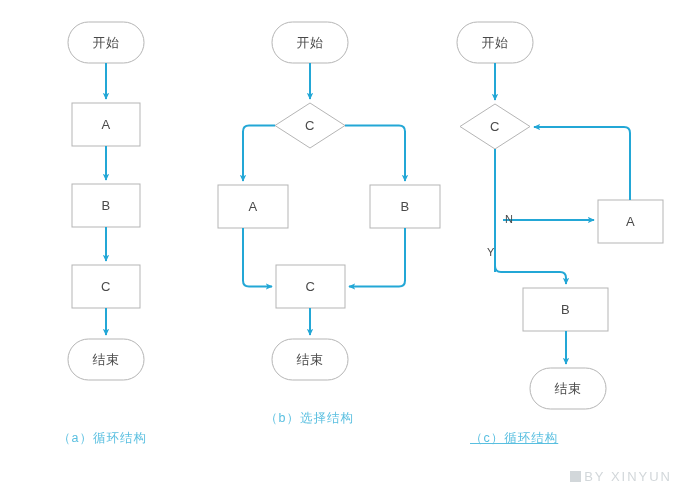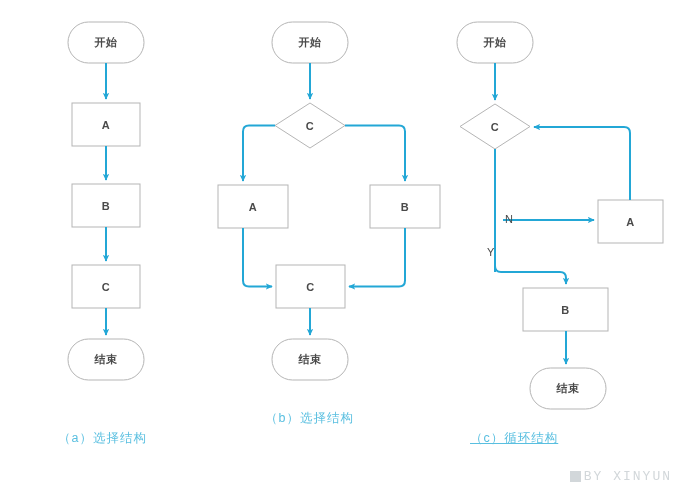--- a/index.html
+++ b/index.html
@@ -19,25 +19,24 @@
     left: 0;
     top: 0;
     width: 686px;
     height: 500px;
   }
   .node-label {
     position: absolute;
     display: flex;
     align-items: center;
     justify-content: center;
-    font-size: 11px;
+    font-size: 13px;
     color: #4a4a4a;
     letter-spacing: 0.5px;
     pointer-events: none;
-    font-weight: bold;
   }
   .edge-label {
     position: absolute;
     font-size: 11px;
     color: #4a4a4a;
     letter-spacing: 0.5px;
   }
   .caption {
     position: absolute;
     font-size: 12.5px;
@@ -48,21 +47,20 @@
   .watermark {
     position: absolute;
     right: 14px;
     bottom: 16px;
     display: flex;
     align-items: center;
     gap: 3px;
     font-size: 13px;
     color: #d2d7da;
     letter-spacing: 2px;
-    font-family: Liberation Mono, monospace;
   }
   .watermark-mark {
     width: 11px;
     height: 11px;
     background: #d2d7da;
     display: inline-block;
   }
 </style>
 </head>
 <body>
@@ -134,20 +132,20 @@
 
 <div class="node-label" style="left:457px; top:22px; width:76px; height:41px;">开始</div>
 <div class="node-label" style="left:460px; top:104px; width:70px; height:45px;">C</div>
 <div class="node-label" style="left:598px; top:200px; width:65px; height:43px;">A</div>
 <div class="node-label" style="left:523px; top:288px; width:85px; height:43px;">B</div>
 <div class="node-label" style="left:530px; top:368px; width:76px; height:41px;">结束</div>
 
 <div class="edge-label" style="left:505px; top:213px;">N</div>
 <div class="edge-label" style="left:487px; top:246px;">Y</div>
 
-<div class="caption" style="left:58px; top:430px;">（a）选择结构</div>
+<div class="caption" style="left:58px; top:430px;">（a）循环结构</div>
 <div class="caption" style="left:265px; top:410px;">（b）选择结构</div>
 <div class="caption" style="left:470px; top:430px;text-decoration:underline;">（c）循环结构</div>
 
 <div class="watermark">
   <span class="watermark-mark"></span>
   <span>BY XINYUN</span>
 </div>
 
 </body></html>

